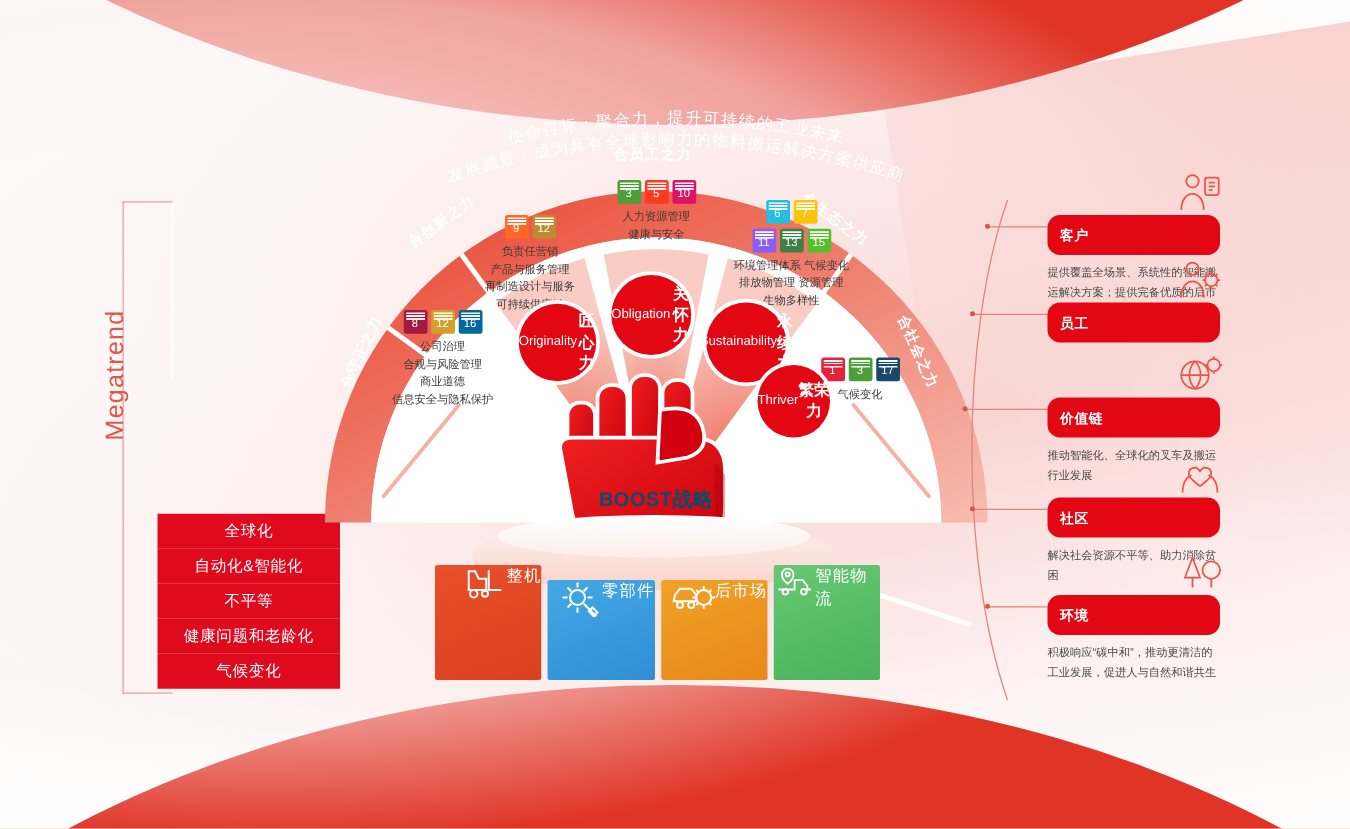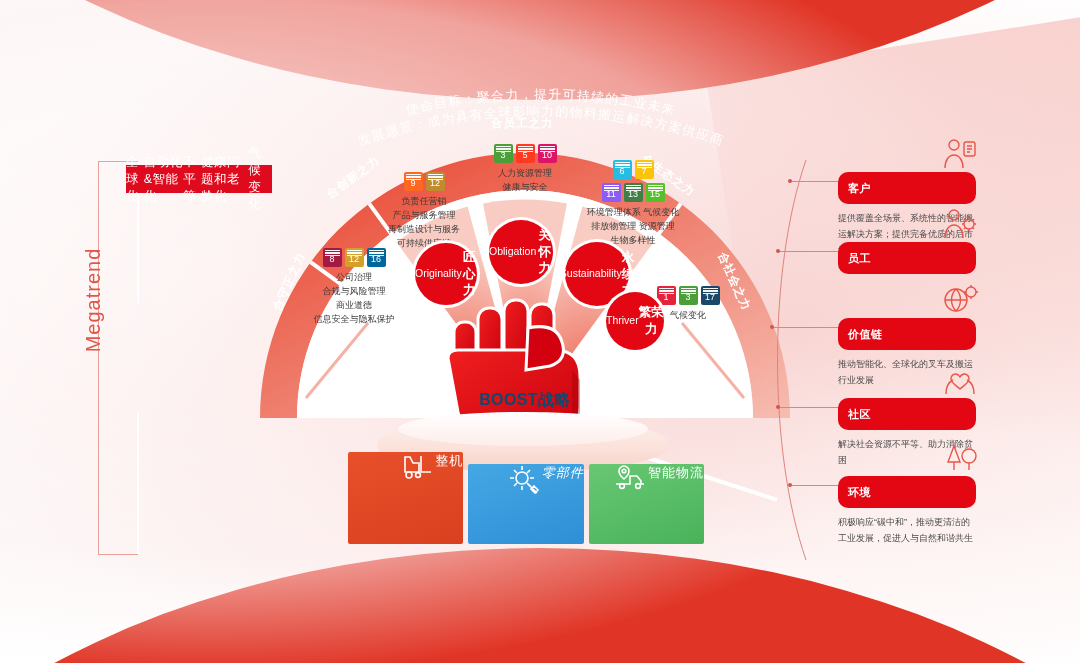--- a/index.html
+++ b/index.html
@@ -28,21 +28,21 @@
   .arc-text text { fill:#ffffff; font-family:"Liberation Sans", sans-serif; letter-spacing:1.2px; }
 
   
   .mega-bracket { position:absolute; left:98px; top:161px; width:40px; height:394px;
     border:1px solid #e8a09a; border-right:none; }
   .mega-bracket::after { content:""; position:absolute; right:-1px; top:0; bottom:0; width:2px; background:#fff;
     clip-path: polygon(0 0,100% 0,100% 36%,0 36%,0 64%,100% 64%,100% 100%,0 100%); }
   .mega-label { position:absolute; left:93px; top:300px; transform:translate(-50%,-50%) rotate(-90deg);
     color:#e0564a; font-size:20px; letter-spacing:1px; white-space:nowrap; }
   .mega-list { position:absolute; left:126px; top:165px; width:146px; height:386px;
-    display:flex; flex-direction:row; justify-content:flex-end; }
+    display:flex; flex-direction:column; justify-content:flex-end; }
   .mega-item { height:28px; background:#e00a1e; color:#fff; font-size:12.5px;
     display:flex; align-items:center; justify-content:center; letter-spacing:.5px; }
 
   
   .wheel { position:absolute; left:248px; top:108px; width:554px; height:400px; }
   .wheel svg { position:absolute; left:0; top:0; }
   .seg-label { position:absolute; color:#fff; font-size:11.5px; font-weight:bold; white-space:nowrap;
     letter-spacing:1px; transform-origin:center center; }
 
   
@@ -73,21 +73,21 @@
     background:linear-gradient(180deg,#fdf0ec 0%,#fbe2db 55%,#f7d2c8 100%);
     border-radius:50%/46%; }
   .pedestal2 { position:absolute; left:398px; top:412px; width:250px; height:34px;
     background:linear-gradient(180deg,#fff 0%,#fdeee9 100%); border-radius:50%/50%; }
 
   
   .tabs { position:absolute; left:348px; top:452px; width:356px; height:92px; display:flex; gap:5px; }
   .tab { flex:1; border-radius:2px; color:#fff; position:relative;
     display:flex; flex-direction:row; align-items:flex-start; justify-content:flex-end; padding-bottom:12px; }
   .tab:nth-child(1){ margin-top:0px; }
-  .tab:nth-child(2){ margin-top:12px;font-style:italic; }
+  .tab:nth-child(2){ margin-top:12px; }
   .tab:nth-child(3){ margin-top:12px; }
   .tab:nth-child(4){ margin-top:0px; }
   .tab .ticon { margin-bottom:8px; }
   .tab .tlabel { font-size:13px; letter-spacing:1px; }
 
   
   .right-spine { position:absolute; left:766px; top:160px; width:44px; height:400px; }
   .stake { position:absolute; left:838px; width:138px; }
   .stake-head { height:32px; border-radius:10px; background:#e30613; color:#fff;
     font-size:11px; font-weight:bold; display:flex; align-items:center; padding-left:10px; letter-spacing:.5px; }
@@ -331,20 +331,30 @@
       <span class="tlabel">整机</span>
     </div>
     <div class="tab" style="background:linear-gradient(160deg,#45a8e4,#2e8fd6)">
       <svg class="ticon" width="34" height="30" viewBox="0 0 34 30" fill="none" stroke="#fff" stroke-width="1.6">
         <circle cx="14" cy="14" r="6"></circle>
         <path d="M14 2 v4 M14 22 v4 M2 14 h4 M22 14 h4 M6 6 l3 3 M19 19 l3 3 M22 6 l-3 3 M6 22 l3 -3"></path>
         <path d="M20 20 l9 9 M26 22 l4 4 -3 3 -4 -4 z"></path>
       </svg>
       <span class="tlabel">零部件</span>
     </div>
+    <div class="tab" style="background:linear-gradient(160deg,#f0a127,#e8881a)">
+      <svg class="ticon" width="36" height="28" viewBox="0 0 36 28" fill="none" stroke="#fff" stroke-width="1.6">
+        <path d="M3 17 h18 v-5 l-4 -5 h-9 l-4 5 z"></path>
+        <circle cx="8" cy="20" r="2.4"></circle>
+          <circle cx="17" cy="20" r="2.4"></circle>
+        <circle cx="27" cy="14" r="6"></circle>
+        <path d="M27 5 v3 M27 20 v3 M18 14 h3 M33 14 h3 M21 8 l2 2 M31 18 l2 2 M33 8 l-2 2 M21 20 l2 -2"></path>
+      </svg>
+      <span class="tlabel">后市场</span>
+    </div>
     <div class="tab" style="background:linear-gradient(160deg,#68c773,#49b35a)">
       <svg class="ticon" width="36" height="28" viewBox="0 0 36 28" fill="none" stroke="#fff" stroke-width="1.6">
         <path d="M4 20 h14 v-8 h7 l4 5 v3 h3"></path>
         <circle cx="10" cy="22" r="2.4"></circle>
           <circle cx="26" cy="22" r="2.4"></circle>
         <path d="M12 2 a5 5 0 0 1 5 5 c0 4 -5 8 -5 8 s-5 -4 -5 -8 a5 5 0 0 1 5 -5 z"></path>
         <circle cx="12" cy="7" r="1.8"></circle>
       </svg>
       <span class="tlabel">智能物流</span>
     </div>

